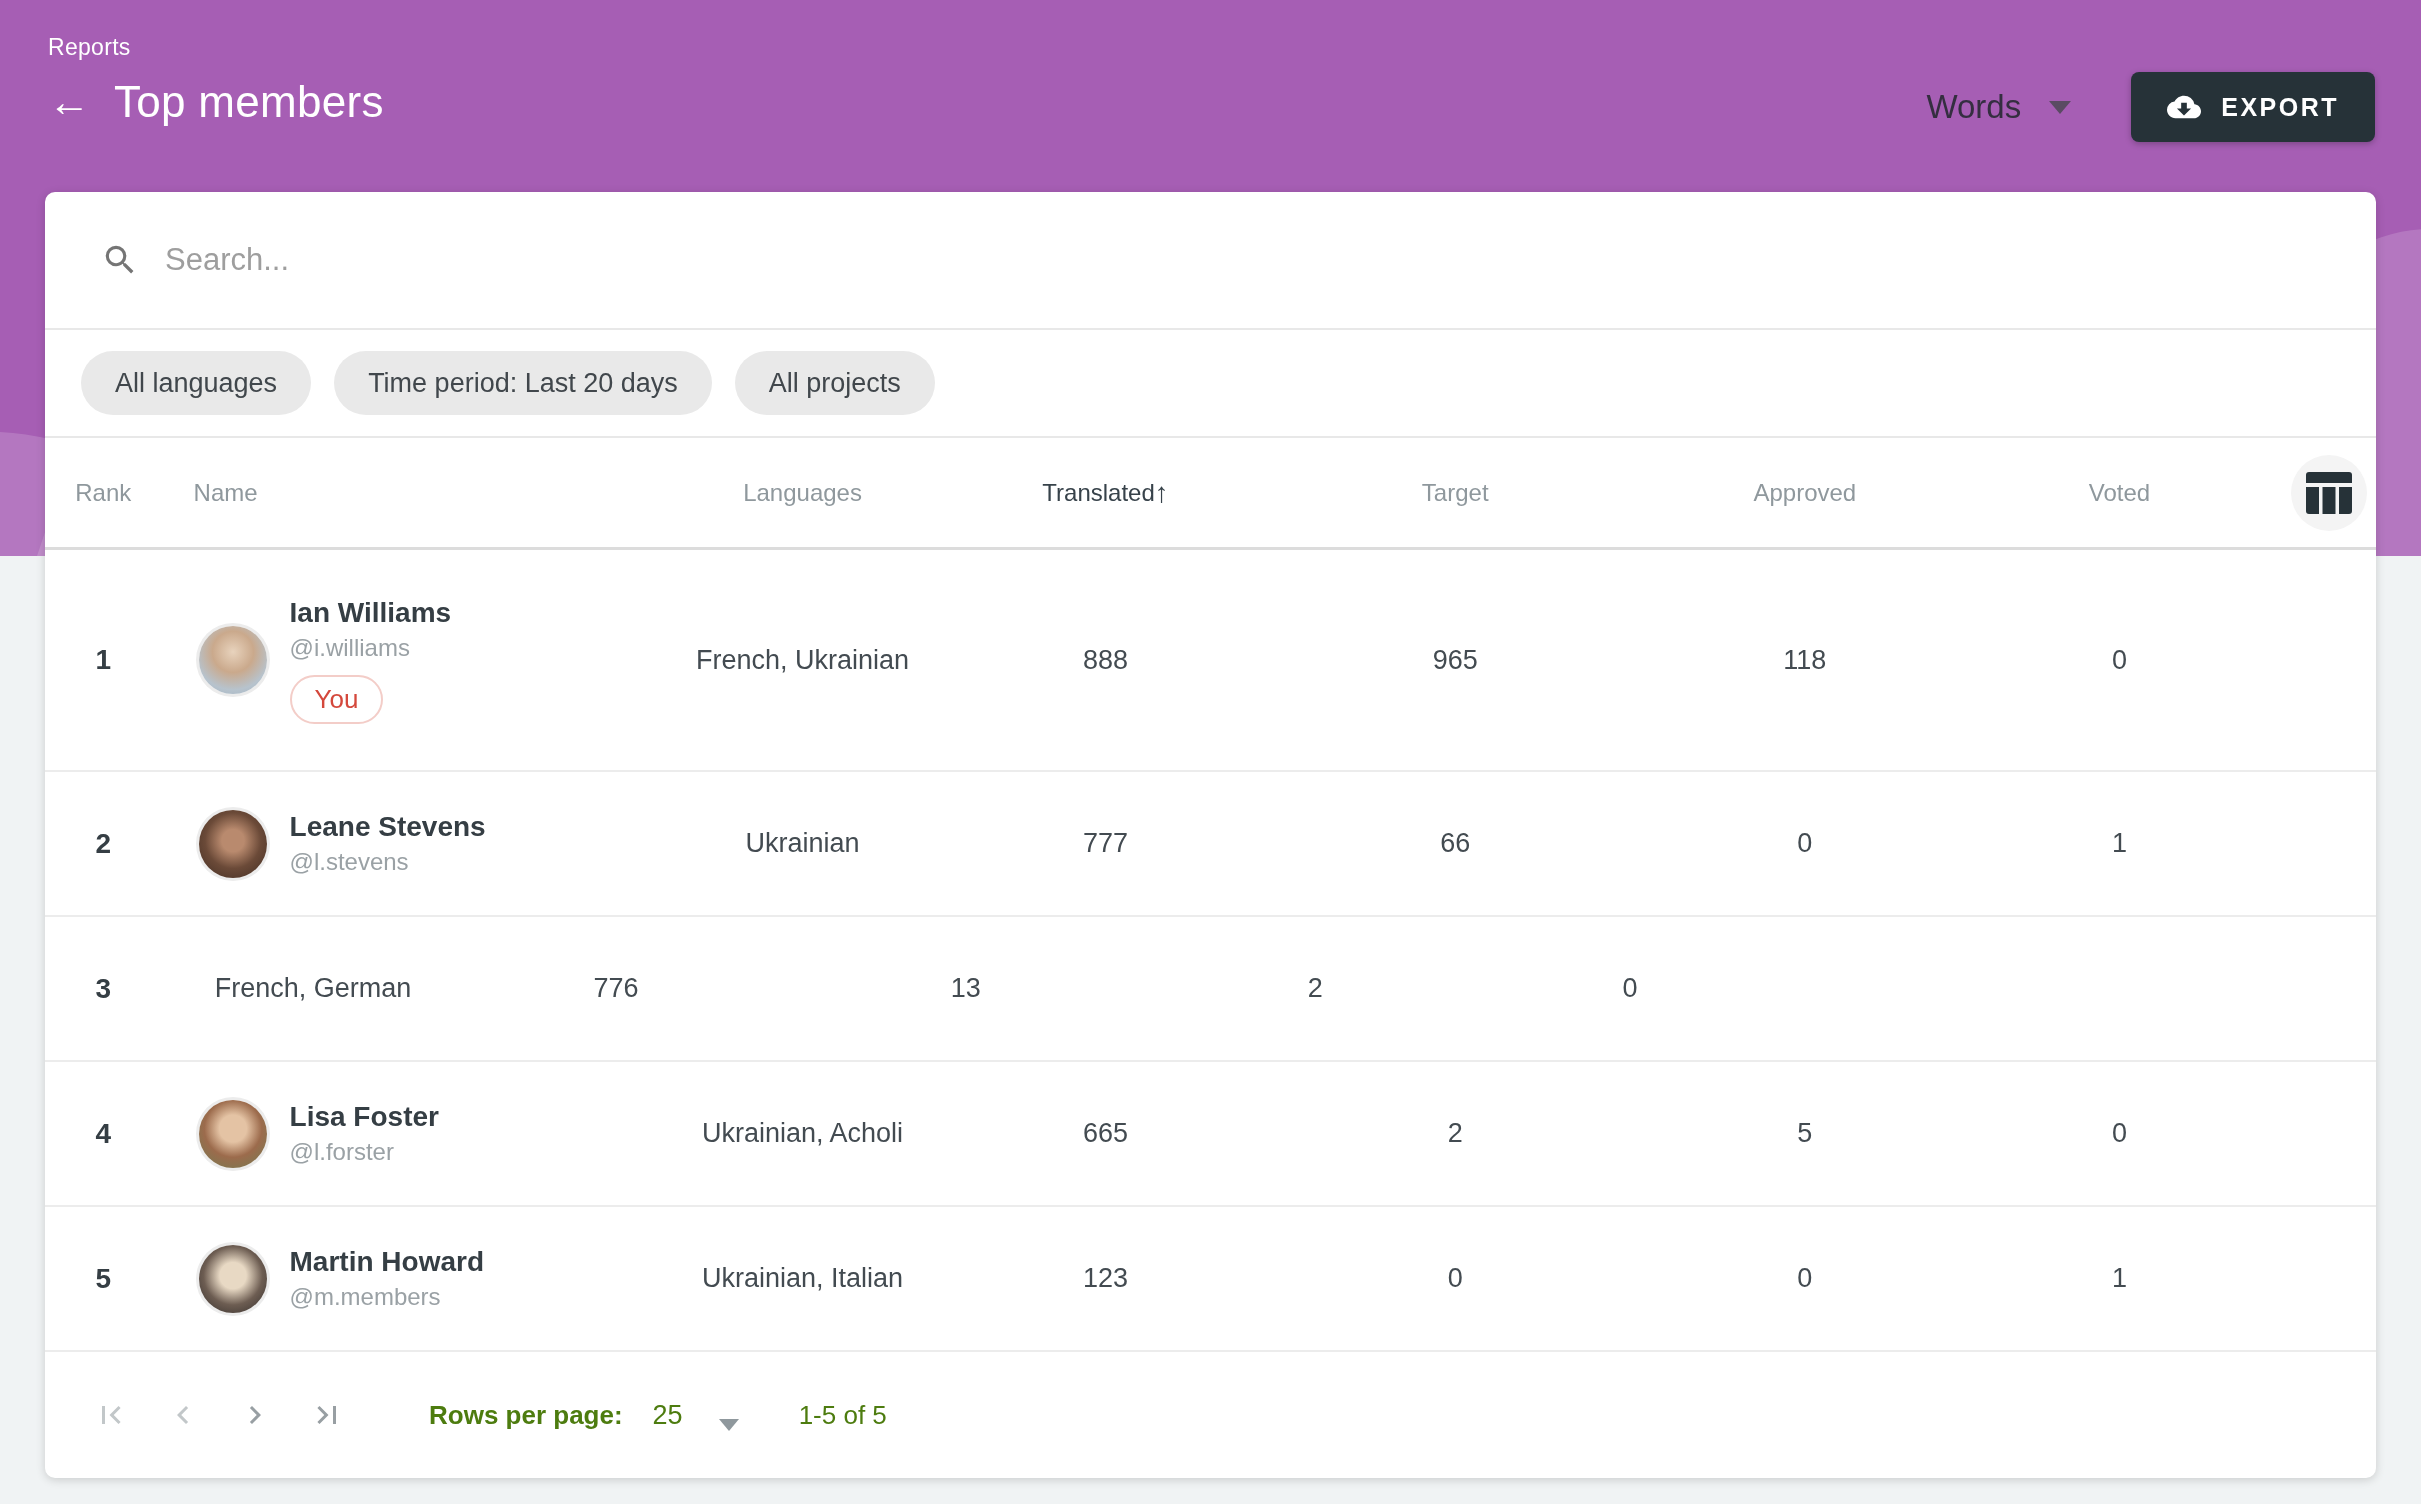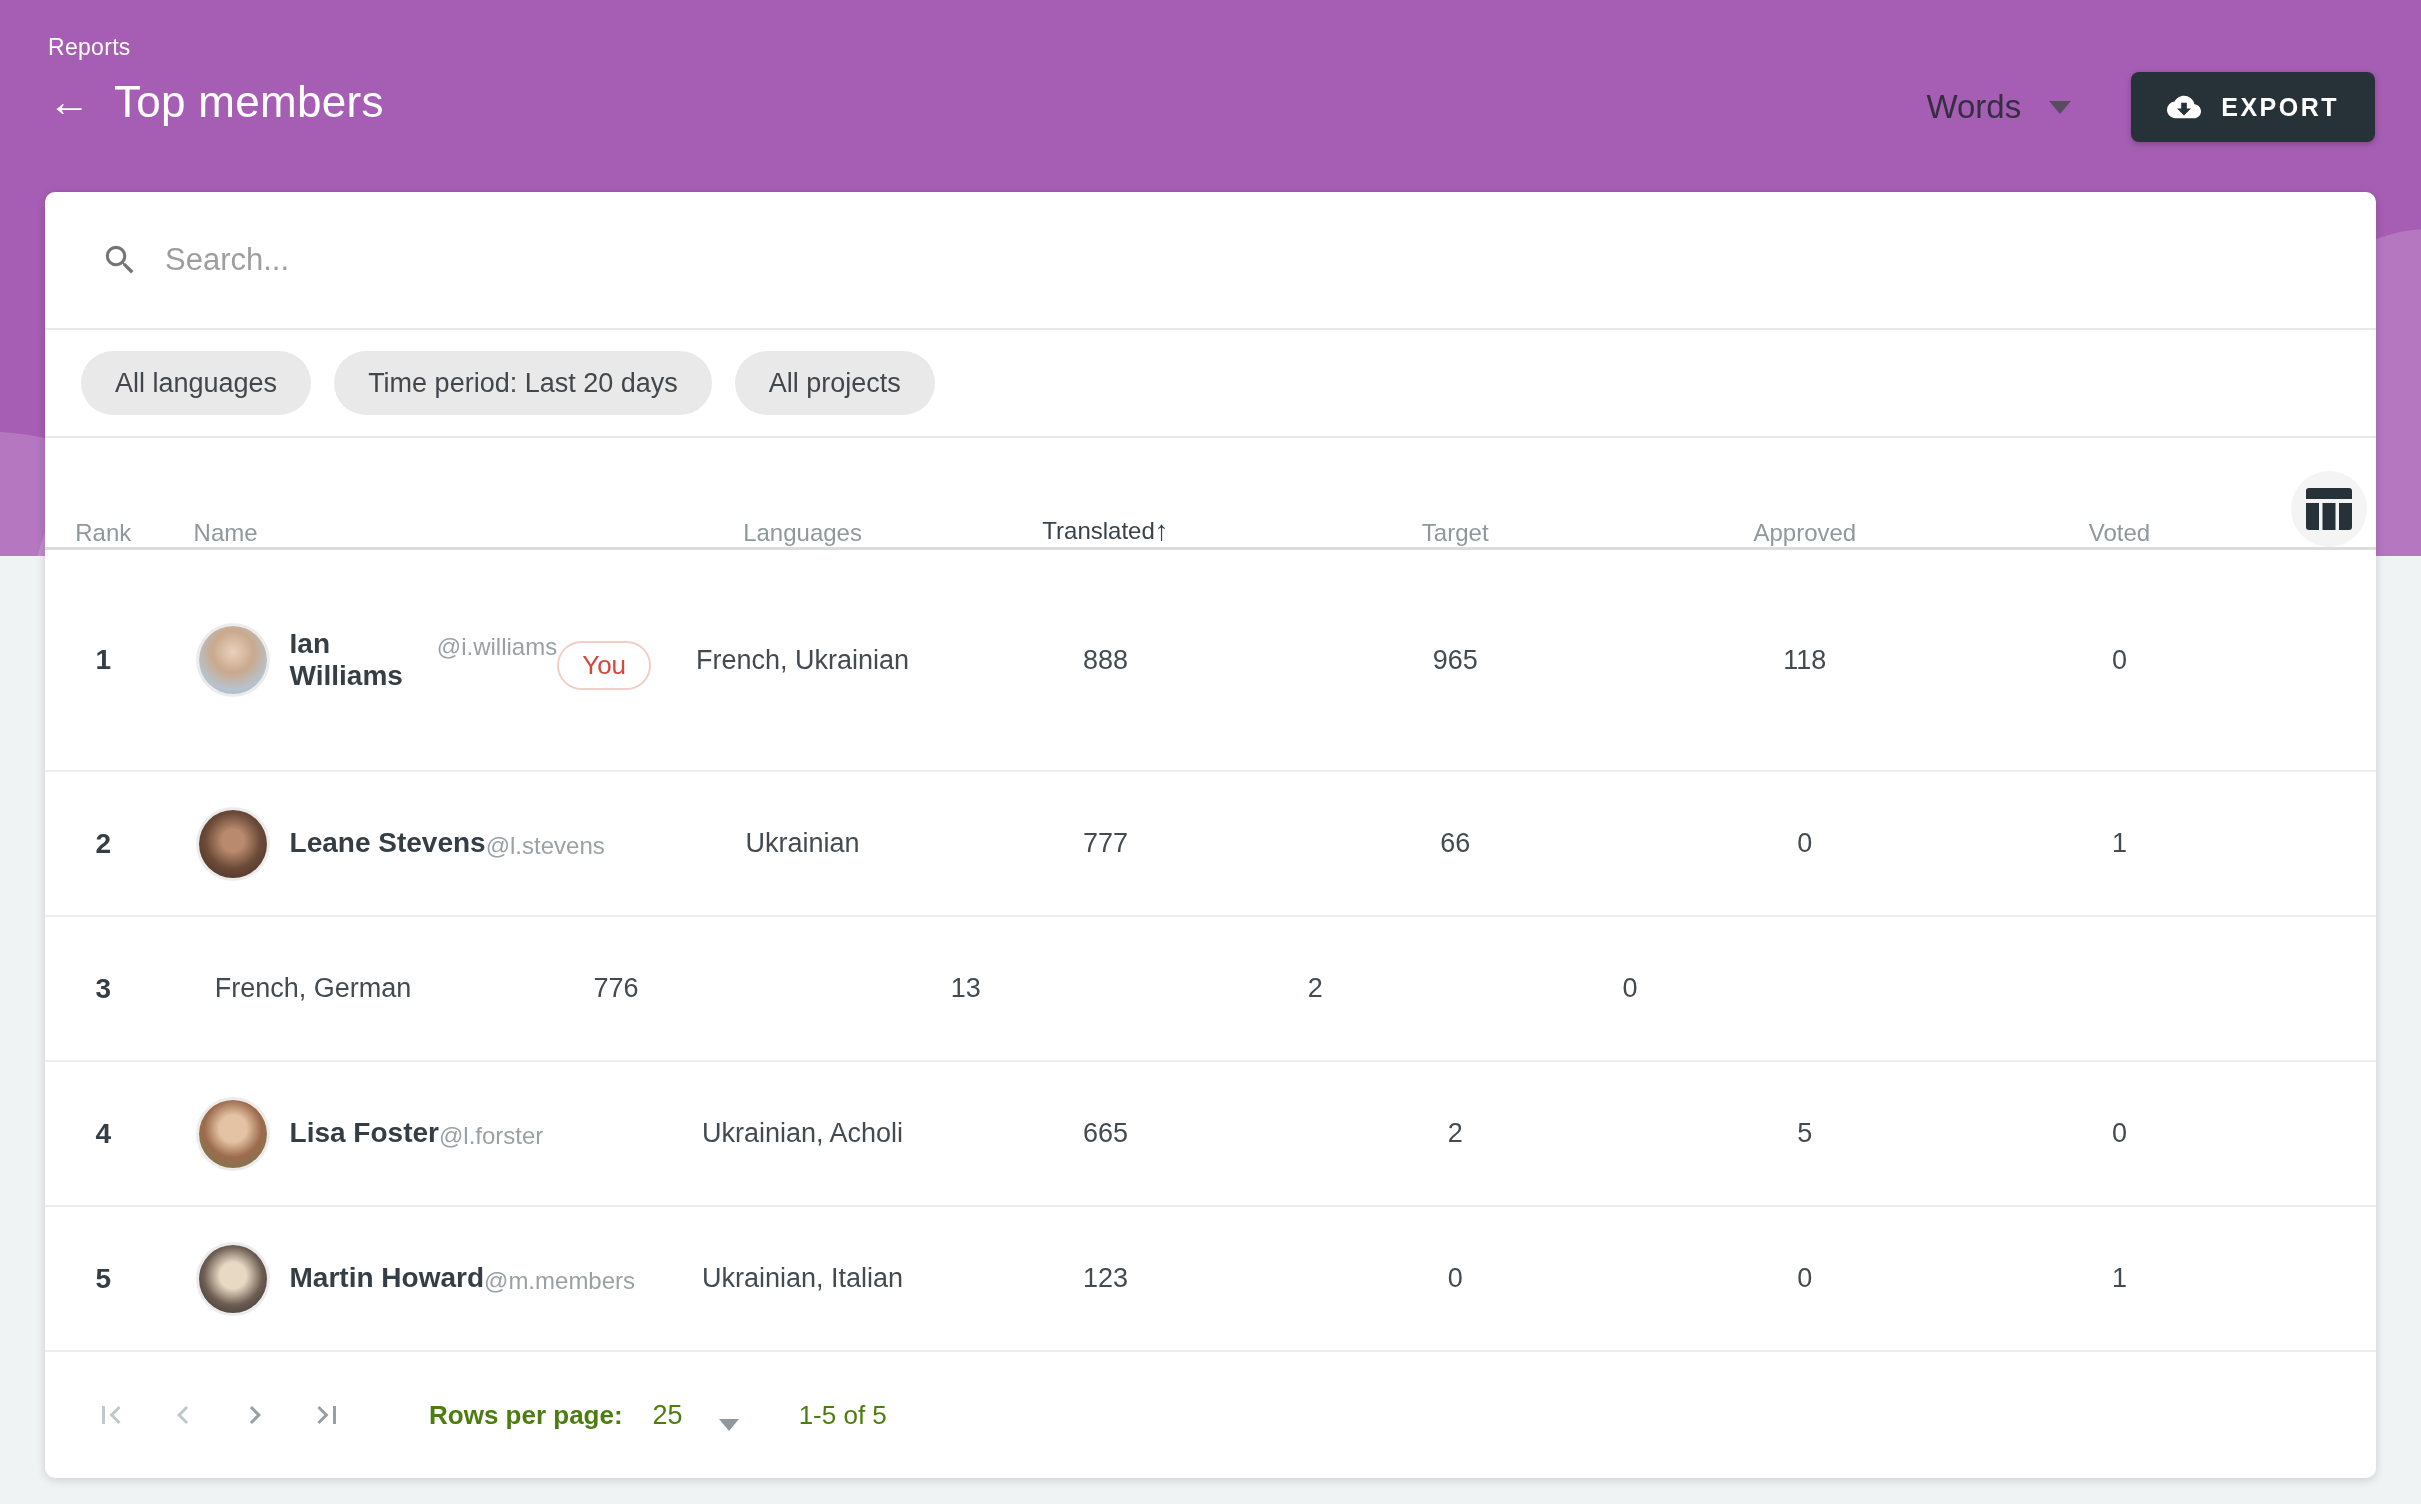--- a/index.html
+++ b/index.html
@@ -82,21 +82,21 @@
   .chip {
     height: 64px; padding: 16px 34px;
     display: flex; align-items: center;
     background: #e9e9e9; border-radius: 32px;
     font-size: 27px; color: #41474c; cursor: pointer;
     white-space: nowrap;
   }
 
   
   .thead {
-    display: flex; align-items: flex-end;
+    display: flex; align-items: center;
     height: 112px;
     border-bottom: 3px solid #dcdcdc;
     font-size: 24px; color: #8f989d;
   }
   .trow {
     display: flex; align-items: center;
     height: 145px;
     border-bottom: 2px solid #ececec;
   }
   .trow.tall { height: 222px; }
@@ -122,21 +122,21 @@
   .avatar {
     width: 68px; height: 68px; border-radius: 50%;
     box-shadow: 0 0 0 3px #ececec; flex: 0 0 68px;
   }
   .av-1 { background: radial-gradient(circle at 50% 38%, #e8d3bd 0%, #caa98c 38%, #b7c3cd 70%, #9fb0bf 100%); }
   .av-2 { background: radial-gradient(circle at 50% 45%, #b98a6e 0%, #b98a6e 22%, #6b4a38 55%, #3f2c22 100%); }
   .av-3 { background: radial-gradient(circle at 50% 40%, #d6b794 0%, #d6b794 22%, #7d6f5c 55%, #4a443c 100%); }
   .av-4 { background: radial-gradient(circle at 50% 42%, #e4c3a4 0%, #e4c3a4 26%, #9c6b4c 55%, #6f7d52 100%); }
   .av-5 { background: radial-gradient(circle at 50% 45%, #e8d9c4 0%, #e8d9c4 26%, #6d5d52 58%, #2e2a28 100%); }
 
-  .member-meta { display: flex; flex-direction: row; align-items: flex-start; }
+  .member-meta { display: flex; flex-direction: column; align-items: flex-start; }
   .member-name { font-size: 28px; font-weight: 700; color: #353e44; }
   .member-handle { font-size: 24px; color: #9aa1a5; margin-top: 5px; }
   .you-badge {
     margin-top: 13px; padding: 7px 23px;
     border: 2px solid #f3cdc8; border-radius: 30px;
     color: #d4483c; font-size: 26px;
   }
 
   .cols-btn {
     width: 76px; height: 76px; border-radius: 50%;

